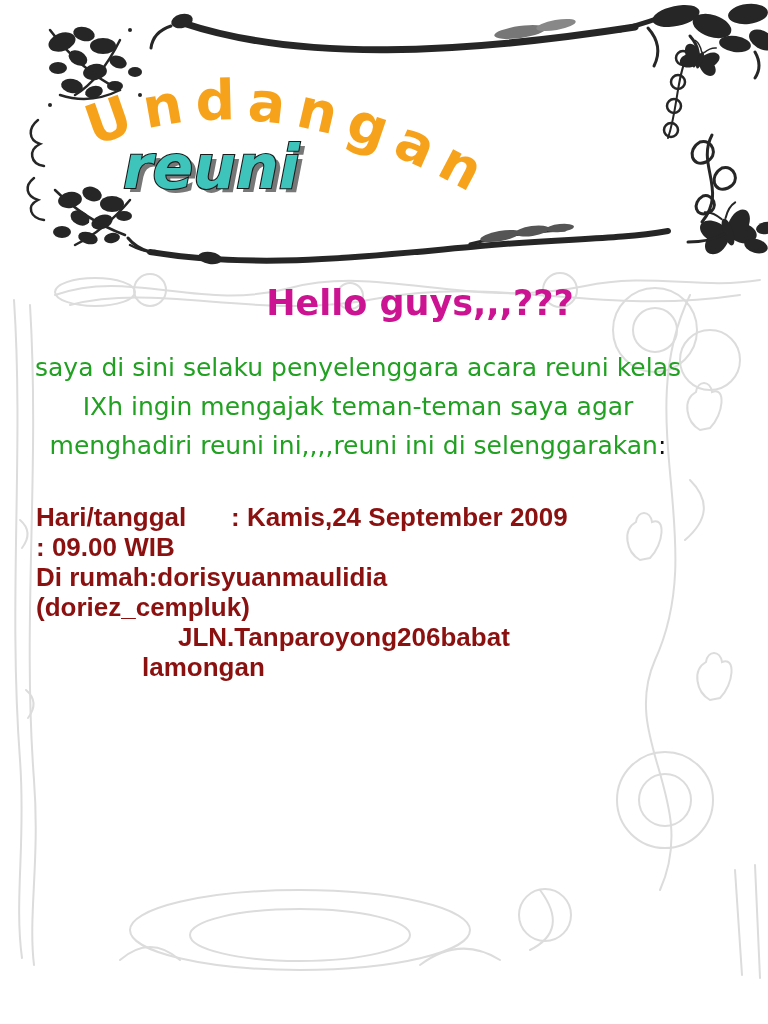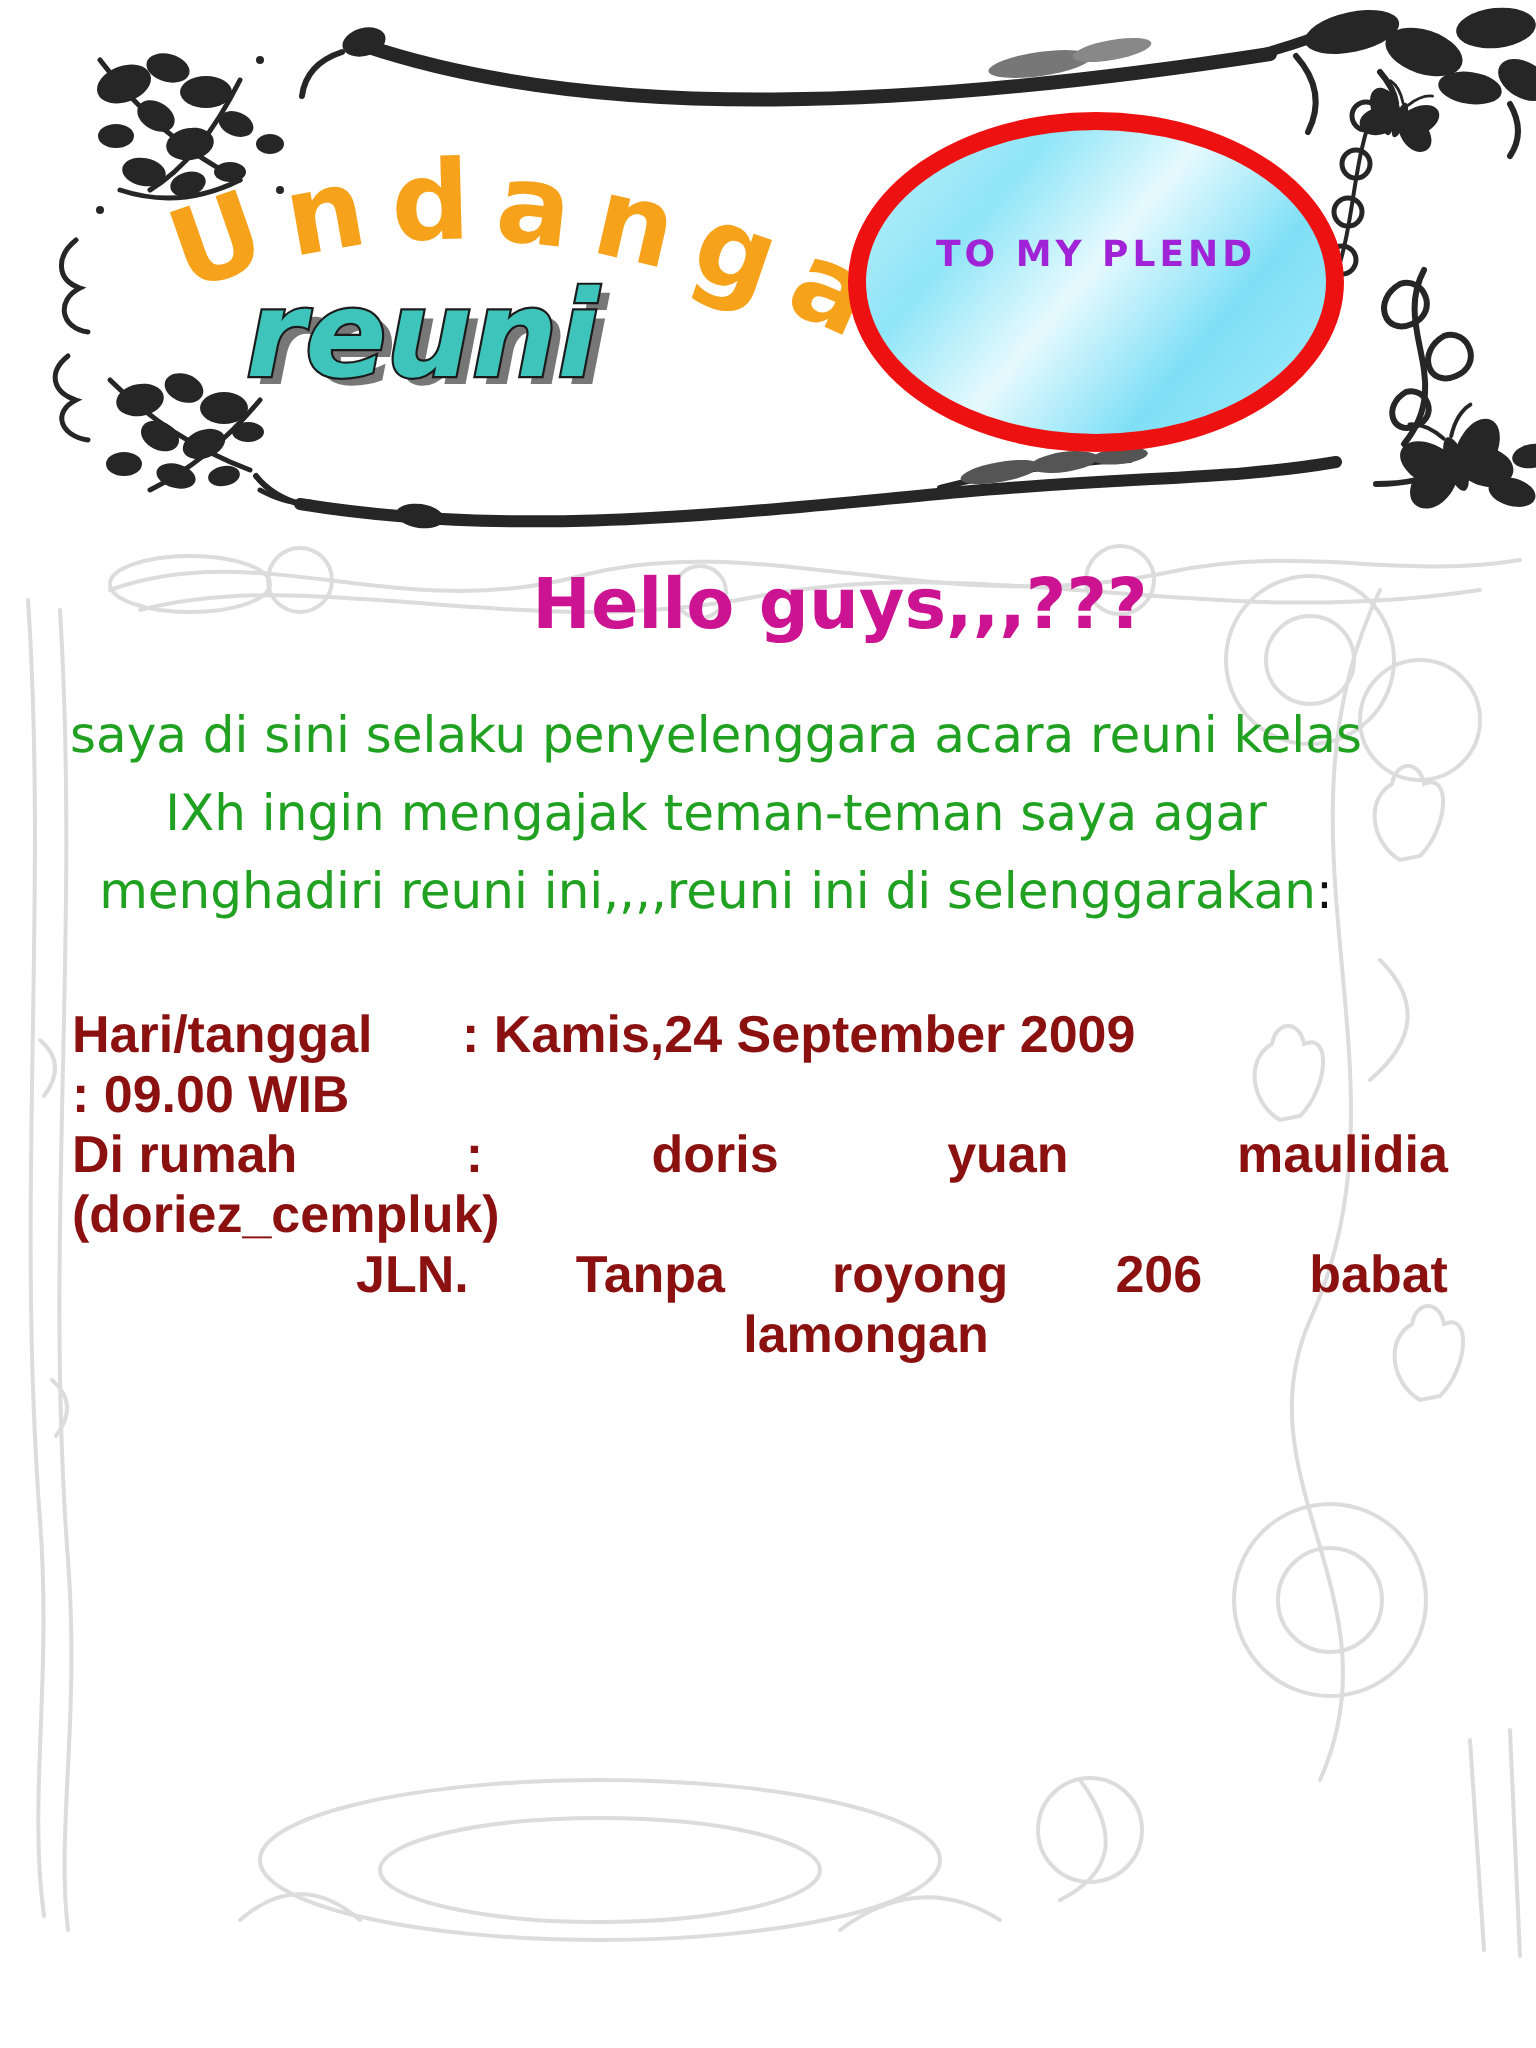--- a/index.html
+++ b/index.html
@@ -29,23 +29,23 @@
             color:#cc1392;font-size:35px;font-weight:600;padding-left:36px;}
   .intro{position:absolute;left:0;top:348px;width:716px;text-align:center;z-index:2;
          color:#21a121;font-size:25px;line-height:39px;font-weight:500;}
   .intro-main{white-space:pre-wrap;}
   .intro-colon{color:#111111;}
   .details{position:absolute;left:36px;top:502px;width:688px;z-index:2;
            color:#8b1111;font-family:"Liberation Sans",sans-serif;font-weight:bold;
            font-size:26px;line-height:30px;}
   .drow{display:flex;}
   .dlabel{width:195px;flex-shrink:0;}
-  .jrow{display:flex;justify-content:space-between;}
+  .jrow{display:flex;}
   .jrow.indent1{padding-left:142px;}
-  .indent2{padding-left:106px;text-align:center;}
+  .indent2{padding-left:106px;}
   .closing{position:absolute;left:36px;top:694px;width:700px;z-index:2;
            color:#2121aa;font-size:29px;line-height:36px;font-style:italic;font-weight:500;
            white-space:pre-wrap;}
 
   .black-stroke{stroke:#262626;fill:none;stroke-linecap:round;}
   .faint-stroke{stroke:#dcdcdc;fill:none;stroke-linecap:round;}
 </style>
 </head>
 <body>
 
@@ -208,23 +208,20 @@
       <text class="arc-text" font-size="55" letter-spacing="2" textLength="395" lengthAdjust="spacing">
         <textPath href="#arcP" startOffset="4">Undangan</textPath>
       </text>
     </svg>
 
     <svg class="sub-svg" width="260" height="110" viewBox="0 0 260 110">
       <text class="sub-shadow" x="33" y="74" font-size="60">reuni</text>
       <text class="sub-main" x="28" y="70" font-size="60">reuni</text>
     </svg>
 
-    <div class="badge">
-      <span class="badge-text">TO MY PLEND</span>
-    </div>
   </div>
 
   <div class="greeting">Hello guys,,,???</div>
 
   <div class="intro"><span class="intro-main">saya di sini selaku penyelenggara acara reuni kelas
 IXh ingin mengajak teman-teman saya agar
 menghadiri reuni ini,,,,reuni ini di selenggarakan</span><span class="intro-colon">:</span></div>
 
   <div class="details">
     <div class="drow">

